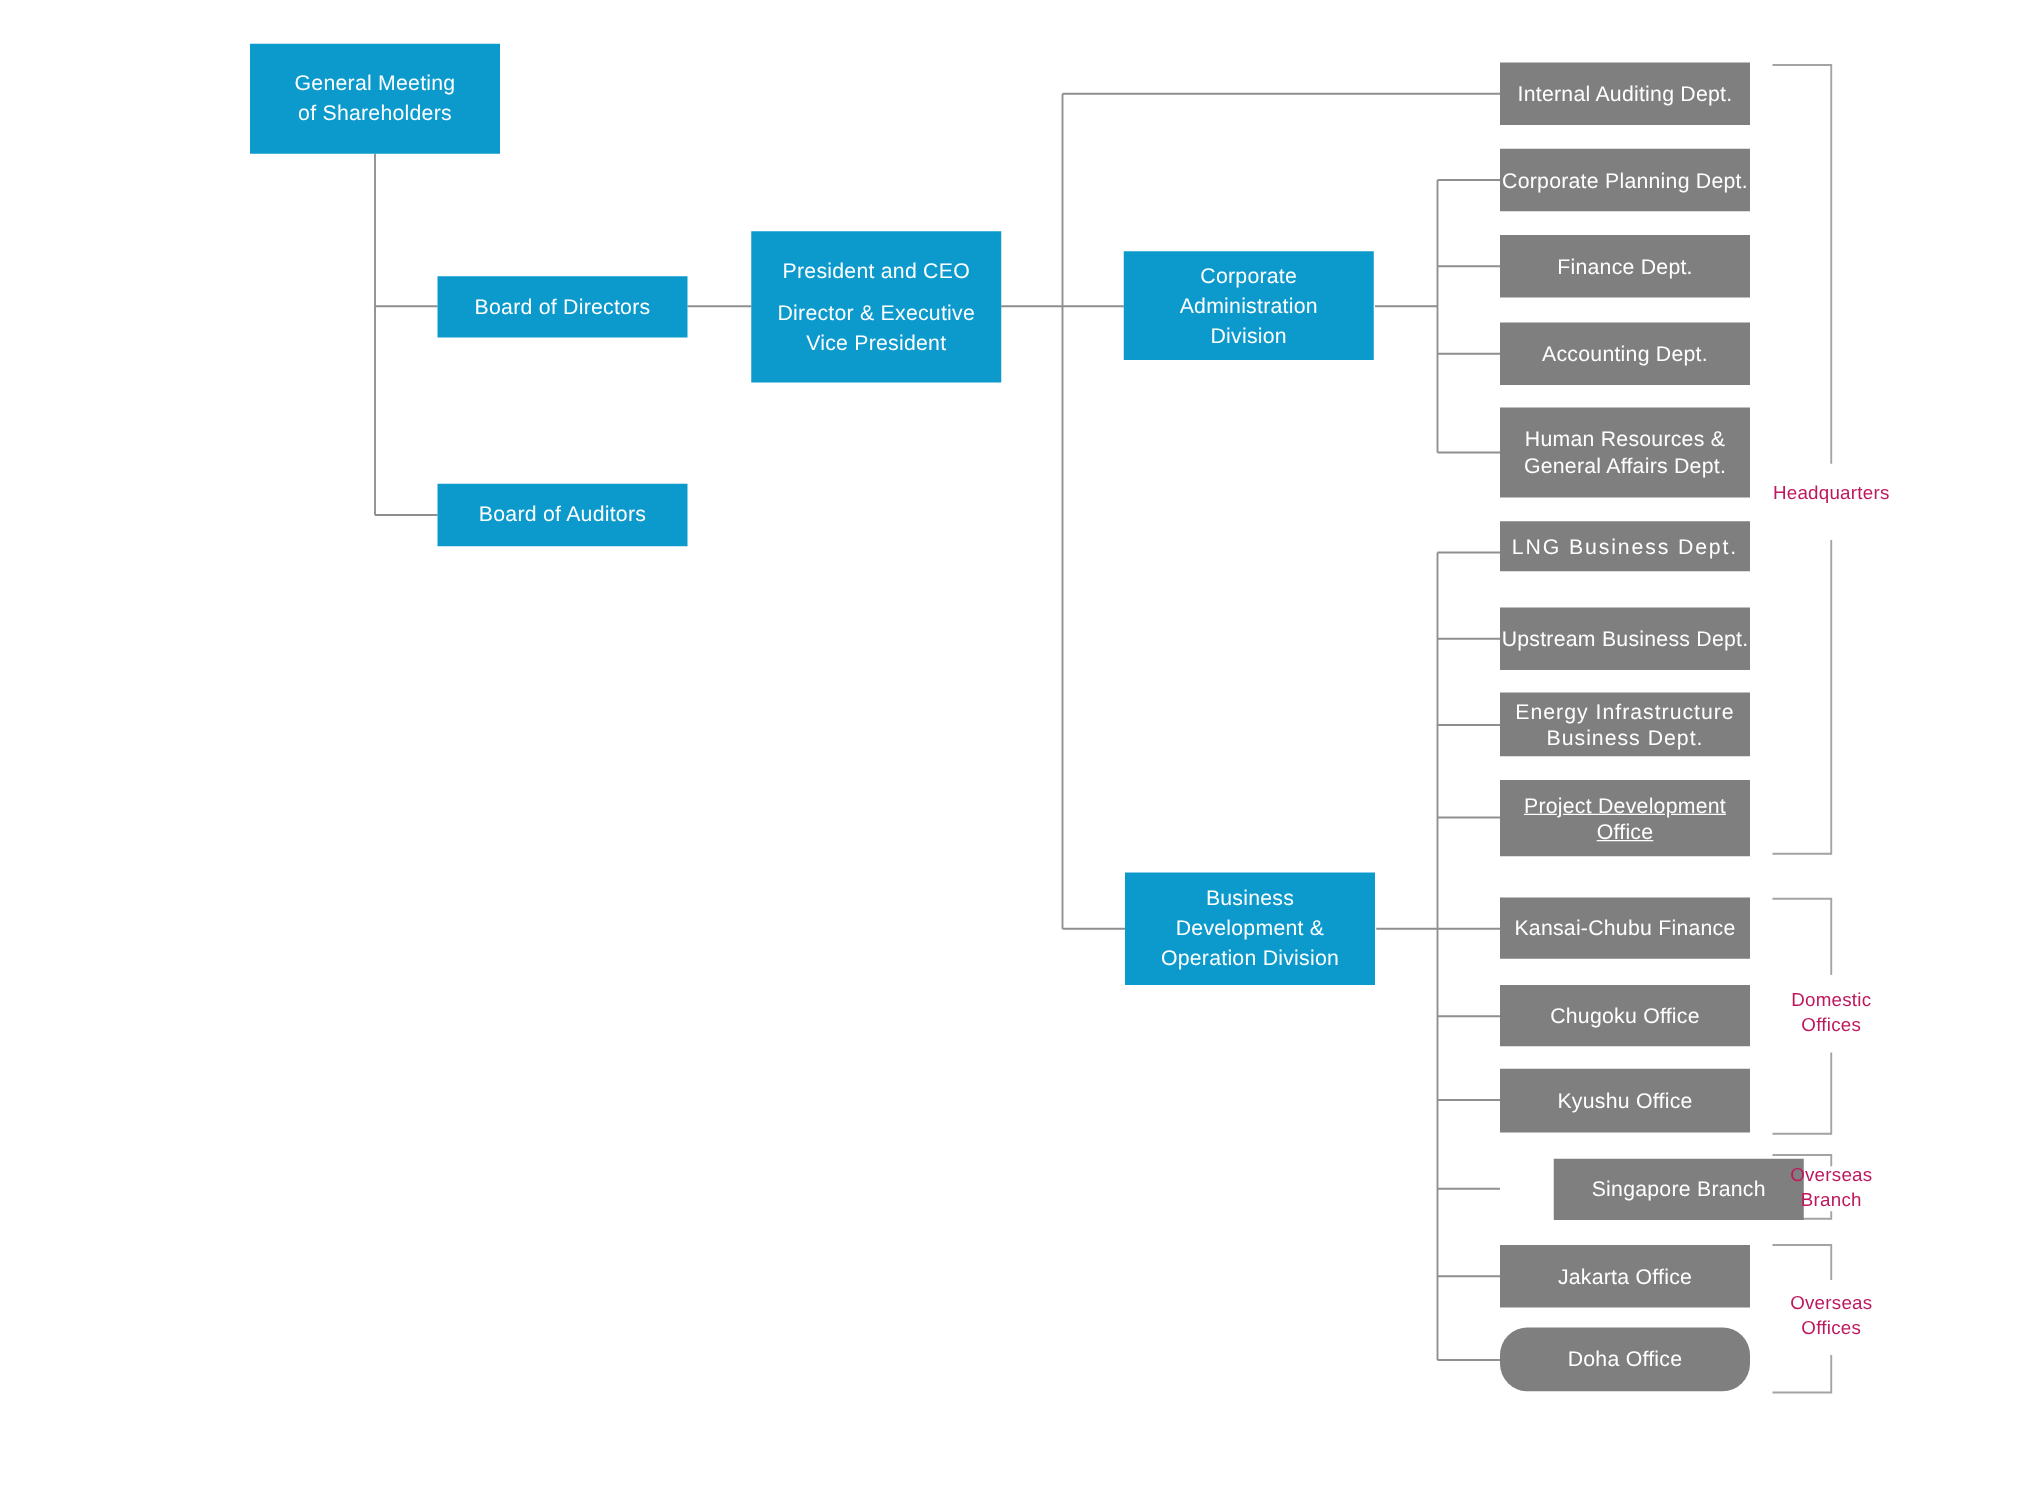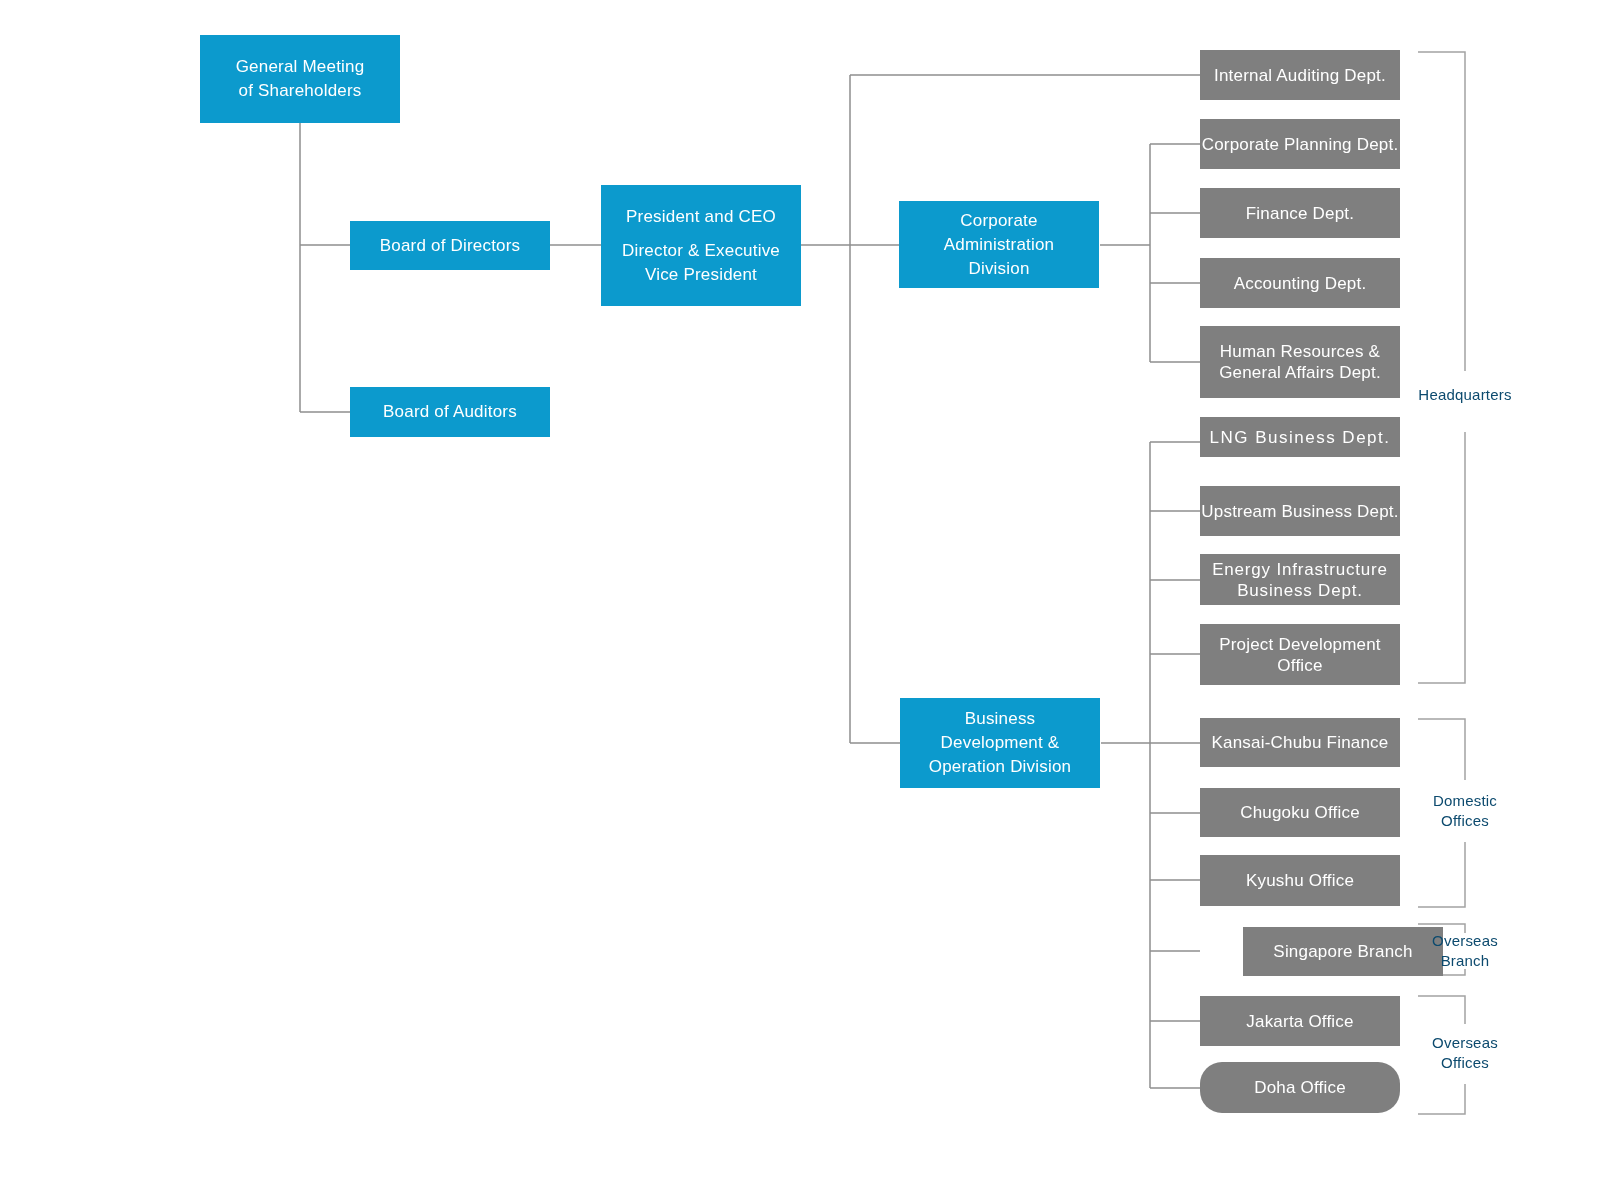--- a/index.html
+++ b/index.html
@@ -35,21 +35,21 @@
     background: #7f7f7f;
     font-size: 17px;
     line-height: 21px;
     letter-spacing: 0.2px;
   }
   .president-box { flex-direction: column; }
   .president-box .title { margin-bottom: 10px; }
   .bracket-label {
     position: absolute;
     transform: translate(-50%, -50%);
-    color: #0c4a6e;
+    color: #be185d;
     font-size: 15px;
     line-height: 20px;
     text-align: center;
     white-space: pre-line;
     letter-spacing: 0.2px;
   }
 </style>
 </head>
 <body>
 
@@ -97,21 +97,21 @@
   <div class="box dept" style="top:50px; height:50px;">Internal Auditing Dept.</div>
   <div class="box dept" style="top:119px; height:50px;">Corporate Planning Dept.</div>
   <div class="box dept" style="top:188px; height:50px;">Finance Dept.</div>
   <div class="box dept" style="top:258px; height:50px;">Accounting Dept.</div>
   <div class="box dept" style="top:326px; height:72px;">Human Resources &amp;
 General Affairs Dept.</div>
   <div class="box dept" style="top:417px; height:40px; letter-spacing:1.5px;">LNG Business Dept.</div>
   <div class="box dept" style="top:486px; height:50px;">Upstream Business Dept.</div>
   <div class="box dept" style="top:554px; height:51px; letter-spacing:0.8px;">Energy Infrastructure
 Business Dept.</div>
-  <div class="box dept" style="top:624px; height:61px;">Project Development
+  <div class="box dept" style="top:624px; height:61px;text-decoration:underline;">Project Development
 Office</div>
   <div class="box dept" style="top:718px; height:49px;">Kansai-Chubu Finance</div>
   <div class="box dept" style="top:788px; height:49px;">Chugoku Office</div>
   <div class="box dept" style="top:855px; height:51px;">Kyushu Office</div>
   <div class="box dept" style="top:927px; height:49px;margin-left:43px;">Singapore Branch</div>
   <div class="box dept" style="top:996px; height:50px;">Jakarta Office</div>
   <div class="box dept" style="top:1062px; height:51px;border-radius:22px;">Doha Office</div>
 
   <div class="bracket-label" style="left:1465px; top:395px;">Headquarters</div>
   <div class="bracket-label" style="left:1465px; top:811px;">Domestic

